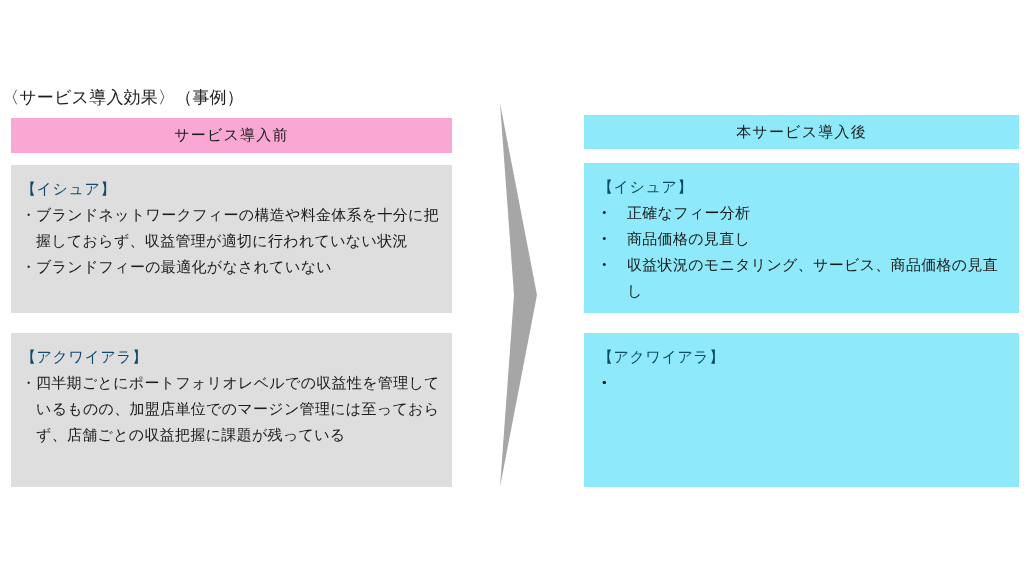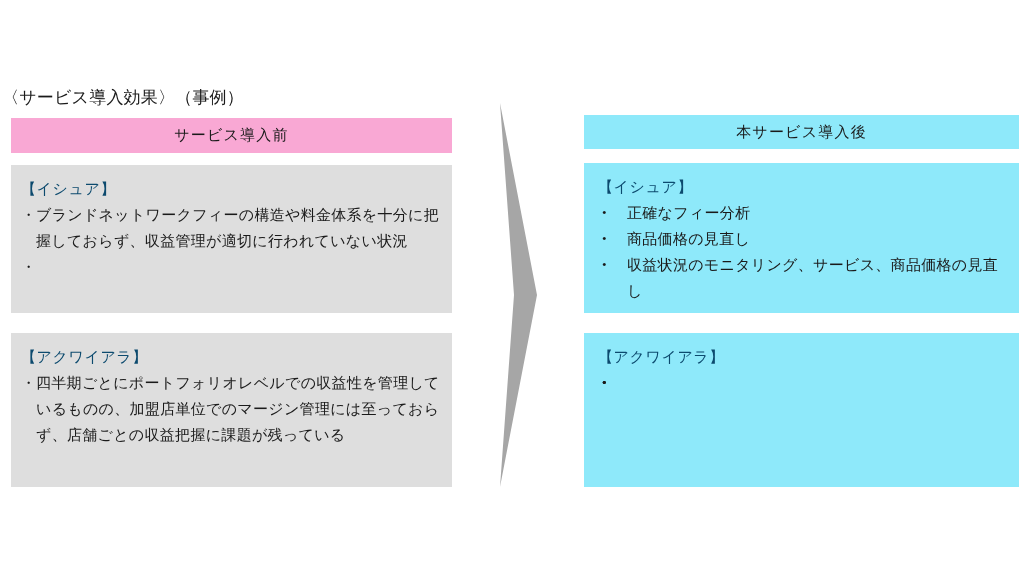--- a/index.html
+++ b/index.html
@@ -141,20 +141,21 @@
 
     <div class="panel-box" id="before-box-issuer">
       <div class="box-heading">【イシュア】</div>
       <ul class="bullets">
         <li>
           <span class="marker">・</span>
           <span>ブランドネットワークフィーの構造や料金体系を十分に把握しておらず、収益管理が適切に行われていない状況</span>
         </li>
         <li>
           <span class="marker">・</span>
+          <span>ブランドフィーの最適化がなされていない</span>
         </li>
       </ul>
     </div>
 
     <div class="panel-box" id="before-box-acquirer">
       <div class="box-heading">【アクワイアラ】</div>
       <ul class="bullets">
         <li>
           <span class="marker">・</span>
           <span>四半期ごとにポートフォリオレベルでの収益性を管理しているものの、加盟店単位でのマージン管理には至っておらず、店舗ごとの収益把握に課題が残っている</span>

